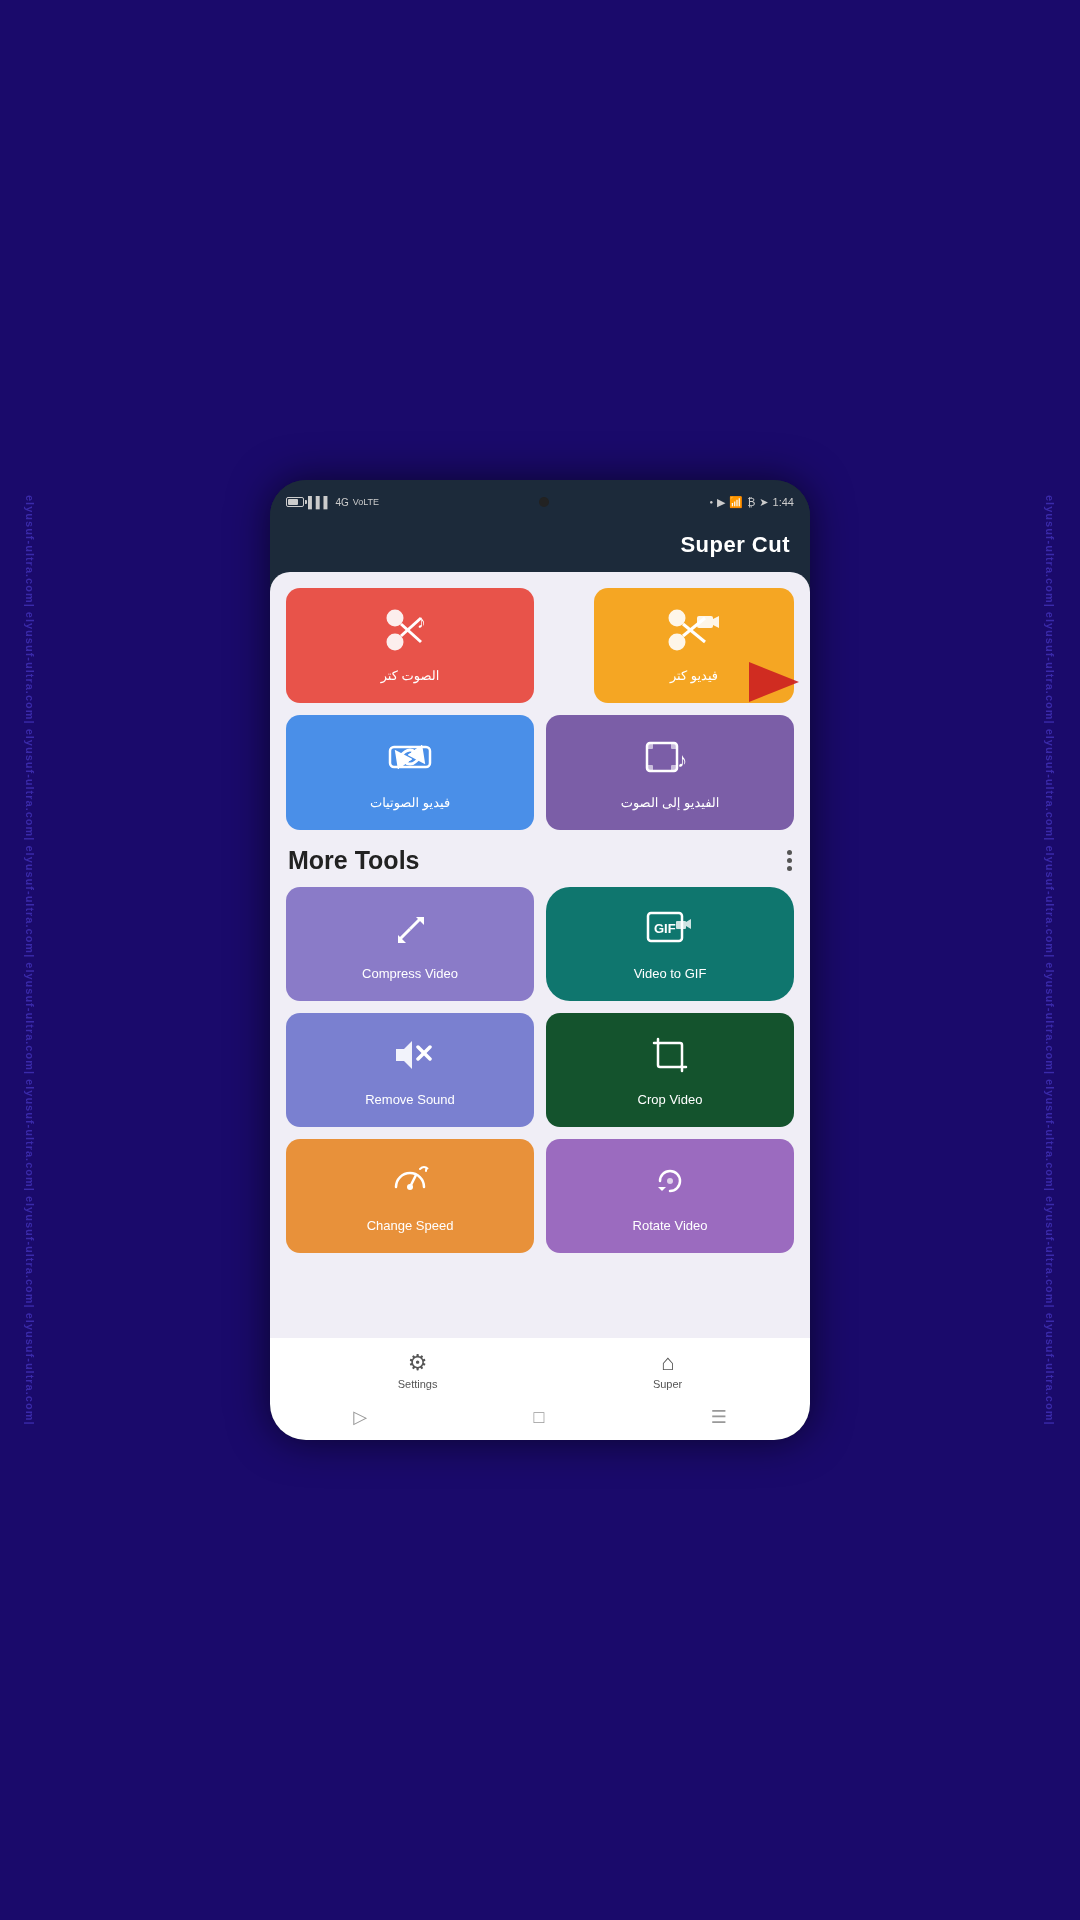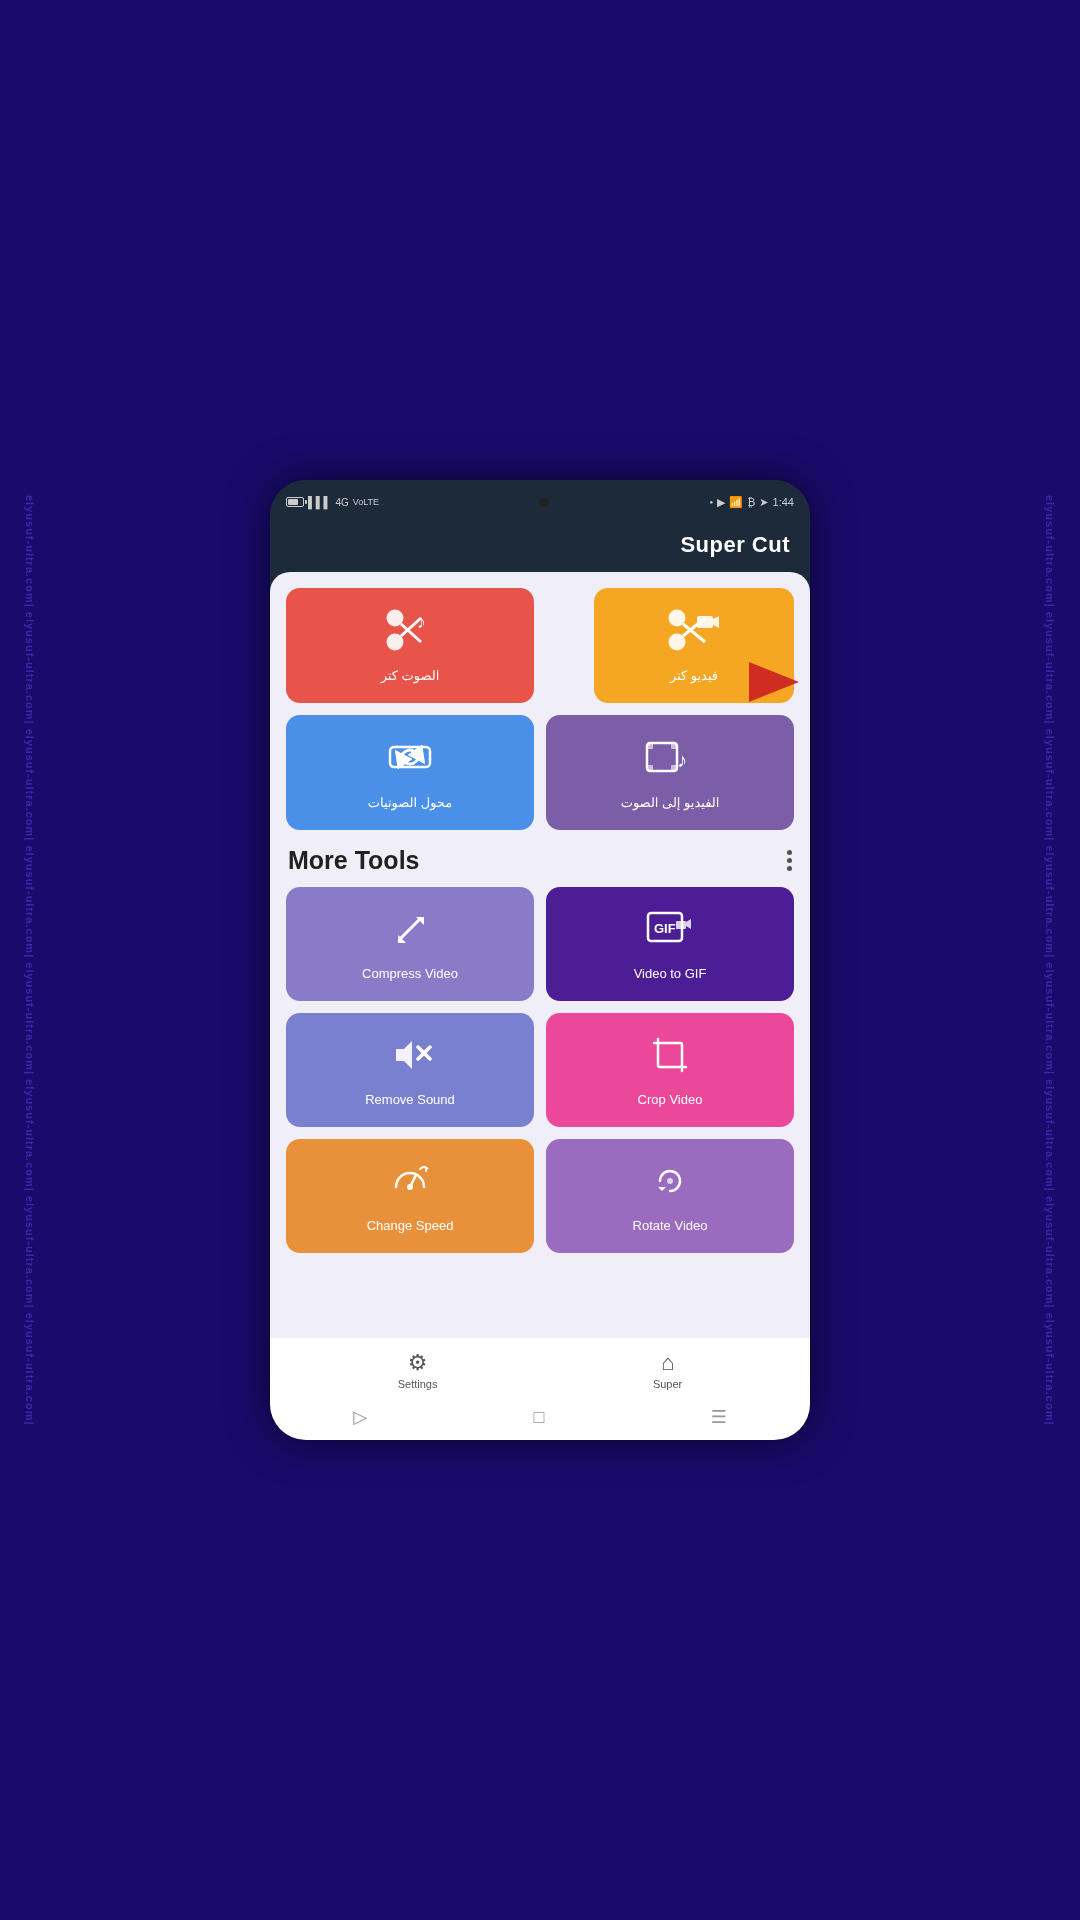--- a/index.html
+++ b/index.html
@@ -234,23 +234,23 @@
       display: flex;
       flex-direction: column;
       align-items: center;
       justify-content: center;
       gap: 10px;
       cursor: pointer;
       min-height: 110px;
     }
 
     .card-purple-light { background: #8a7bc8; }
-    .card-pink { background: #4c1d95; }
+    .card-pink { background: #0f766e; border-radius: 24px; }
     .card-blue-purple { background: #7a80d0; }
-    .card-teal { background: #ec4899; }
+    .card-teal { background: #14532d; }
     .card-orange { background: #e8913a; }
     .card-medium-purple { background: #9b6bbf; justify-content: space-between; }
 
     .more-tool-icon {
       font-size: 32px;
       color: white;
       line-height: 1;
     }
 
     .more-tool-label {
@@ -396,21 +396,21 @@
             <defs>
               <marker id="arr1" markerWidth="6" markerHeight="6" refX="3" refY="3" orient="auto">
                 <path d="M0,0 L6,3 L0,6 Z" fill="white"></path>
               </marker>
               <marker id="arr2" markerWidth="6" markerHeight="6" refX="3" refY="3" orient="auto">
                 <path d="M0,0 L6,3 L0,6 Z" fill="white"></path>
               </marker>
             </defs>
           </svg>
         </div>
-        <div class="tool-label">محول الصوتيات</div>
+        <div class="tool-label">فيديو الصوتيات</div>
       </div>
 
       <div class="tool-card tool-card-purple">
         <div class="tool-icon">
           <svg width="54" height="44" viewBox="0 0 54 44" fill="none">
 
             <rect x="4" y="8" width="30" height="28" rx="3" stroke="white" stroke-width="2.5" fill="none"></rect>
             <rect x="4" y="8" width="6" height="6" fill="white" opacity="0.6" rx="1"></rect>
             <rect x="4" y="30" width="6" height="6" fill="white" opacity="0.6" rx="1"></rect>
             <rect x="28" y="8" width="6" height="6" fill="white" opacity="0.6" rx="1"></rect>

